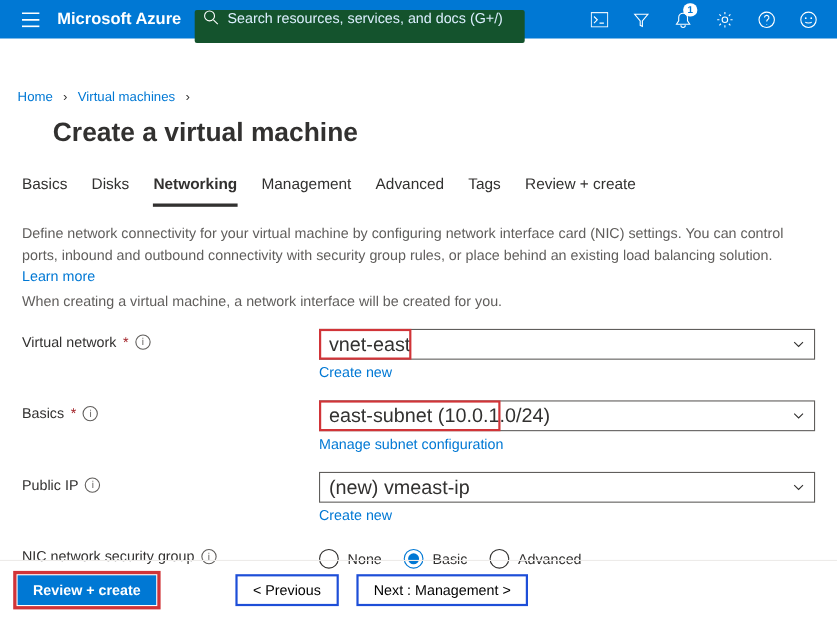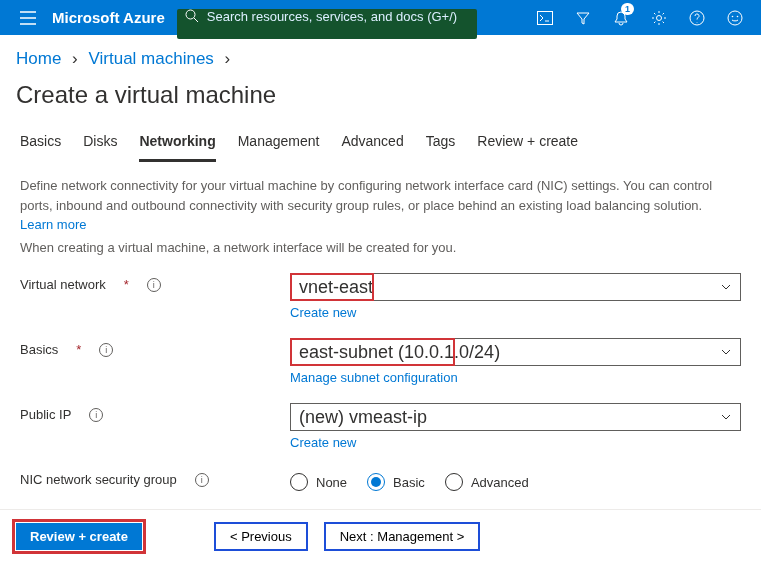--- a/index.html
+++ b/index.html
@@ -9,39 +9,39 @@
 .hamburger { width: 40px; display: flex; align-items: center; justify-content: center; cursor: pointer; }
 .brand { font-weight: 600; font-size: 15px; margin: 0 12px 0 4px; white-space: nowrap; }
 .searchwrap { flex: 0 0 300px; display: flex; align-items: flex-start; background: #14532d; border-radius: 2px; height: 30px; padding: 0 8px; margin-top: 12px; }
 .searchwrap svg { flex: 0 0 auto; }
 .searchwrap input { flex: 1; background: transparent; border: none; outline: none; color: #fff; font-size: 13px; margin-left: 8px; }
 .searchwrap input::placeholder { color: #dcefff; }
 .topicons { margin-left: auto; display: flex; align-items: center; gap: 2px; }
 .topicon { width: 36px; height: 40px; display: flex; align-items: center; justify-content: center; cursor: pointer; position: relative; }
 .badge { position: absolute; top: 5px; right: 5px; background: #fff; color: #0078d4; font-size: 9px; font-weight: 700; border-radius: 8px; padding: 0 4px; line-height: 12px; }
 
-.crumbs { padding: 14px 16px 6px; font-size: 17px; color: #0078d4; }
+.crumbs { padding: 14px 16px 6px; font-size: 12px; color: #0078d4; margin-top: 32px; }
 .crumbs a { color: #0078d4; text-decoration: none; cursor: pointer; }
 .crumbs .sep { color: #323130; margin: 0 6px; }
 
-h1.page { font-size: 24px; font-weight: 400; color: #323130; padding: 6px 16px 18px; }
+h1.page { font-size: 24px; font-weight: 700; color: #323130; padding: 6px 16px 18px; margin-left: 32px; }
 
 .tabs { display: flex; gap: 22px; padding: 0 20px; border-bottom: 0; font-size: 14px; }
 .tab { padding: 6px 0 10px; color: #323130; cursor: pointer; border-bottom: 3px solid transparent; }
 .tab.active { color: #323130; font-weight: 700; border-bottom-color: #323130; }
 
 .body { padding: 14px 20px 0; font-size: 13px; color: #323130; }
 .desc { color: #605e5c; line-height: 1.5; max-width: 720px; }
 .link { color: #0078d4; cursor: pointer; display: inline-block; margin-top: 2px; }
 
 .section-h { font-weight: 600; font-size: 14px; margin-top: 22px; }
 .section-sub { margin-top: 8px; color: #605e5c; }
 
 .row { display: flex; align-items: flex-start; margin-top: 18px; }
-.row .lbl { width: 270px; font-size: 13px; color: #323130; display: flex; align-items: center; gap: 18px; padding-top: 4px; }
+.row .lbl { width: 270px; font-size: 13px; color: #323130; display: flex; align-items: center; gap: 6px; padding-top: 4px; }
 .req { color: #a4262c; }
 .info { width: 14px; height: 14px; border: 1px solid #605e5c; border-radius: 50%; display: inline-flex; align-items: center; justify-content: center; font-size: 9px; color: #605e5c; background: #fff; }
 .row .ctrl { flex: 1; max-width: 470px; }
 .select { width: 100%; height: 28px; border: 1px solid #605e5c; background: #fff; display: flex; align-items: center; justify-content: space-between; padding: 0 8px; font-size: 18px; cursor: pointer; position: relative; }
 .select .txt { white-space: nowrap; overflow: hidden; text-overflow: ellipsis; }
 .hl { position: absolute; border: 2px solid #d13438; pointer-events: none; }
 .hl-vnet { top: -1px; left: -1px; width: 84px; height: 28px; }
 .hl-subnet { top: -1px; left: -1px; width: 165px; height: 28px; }
 .sublink { color: #0078d4; font-size: 13px; margin-top: 4px; display: inline-block; cursor: pointer; }
 

